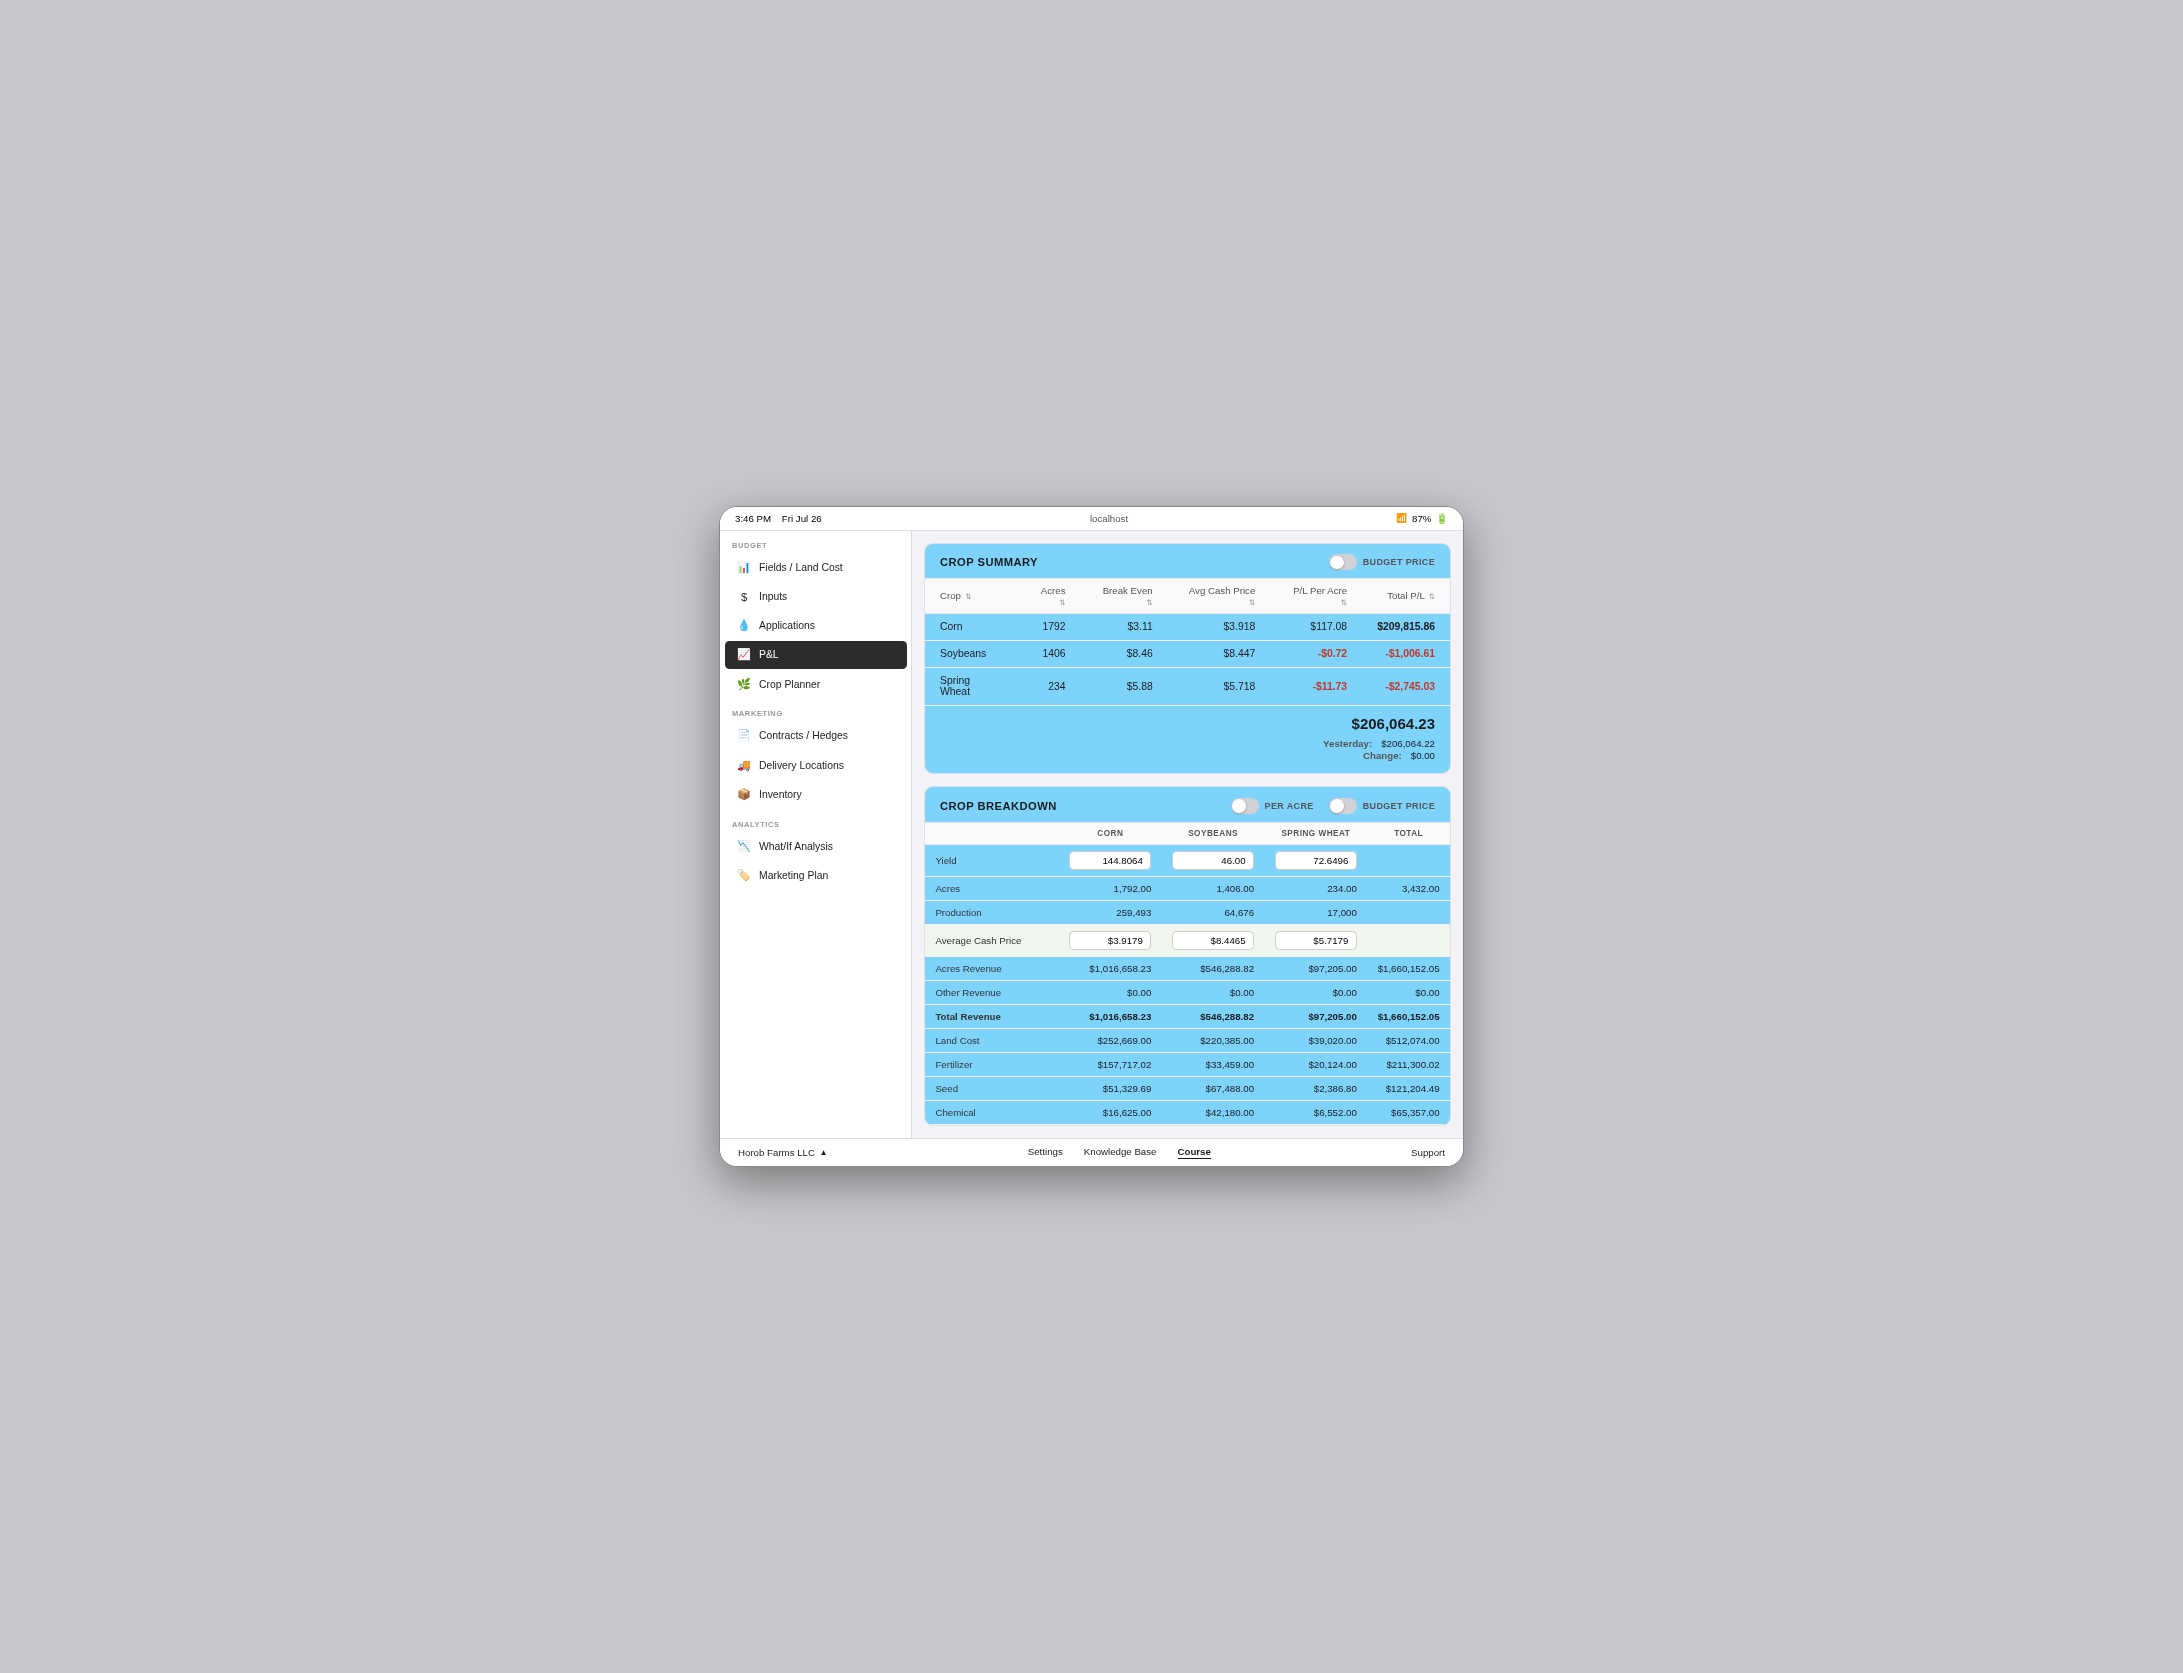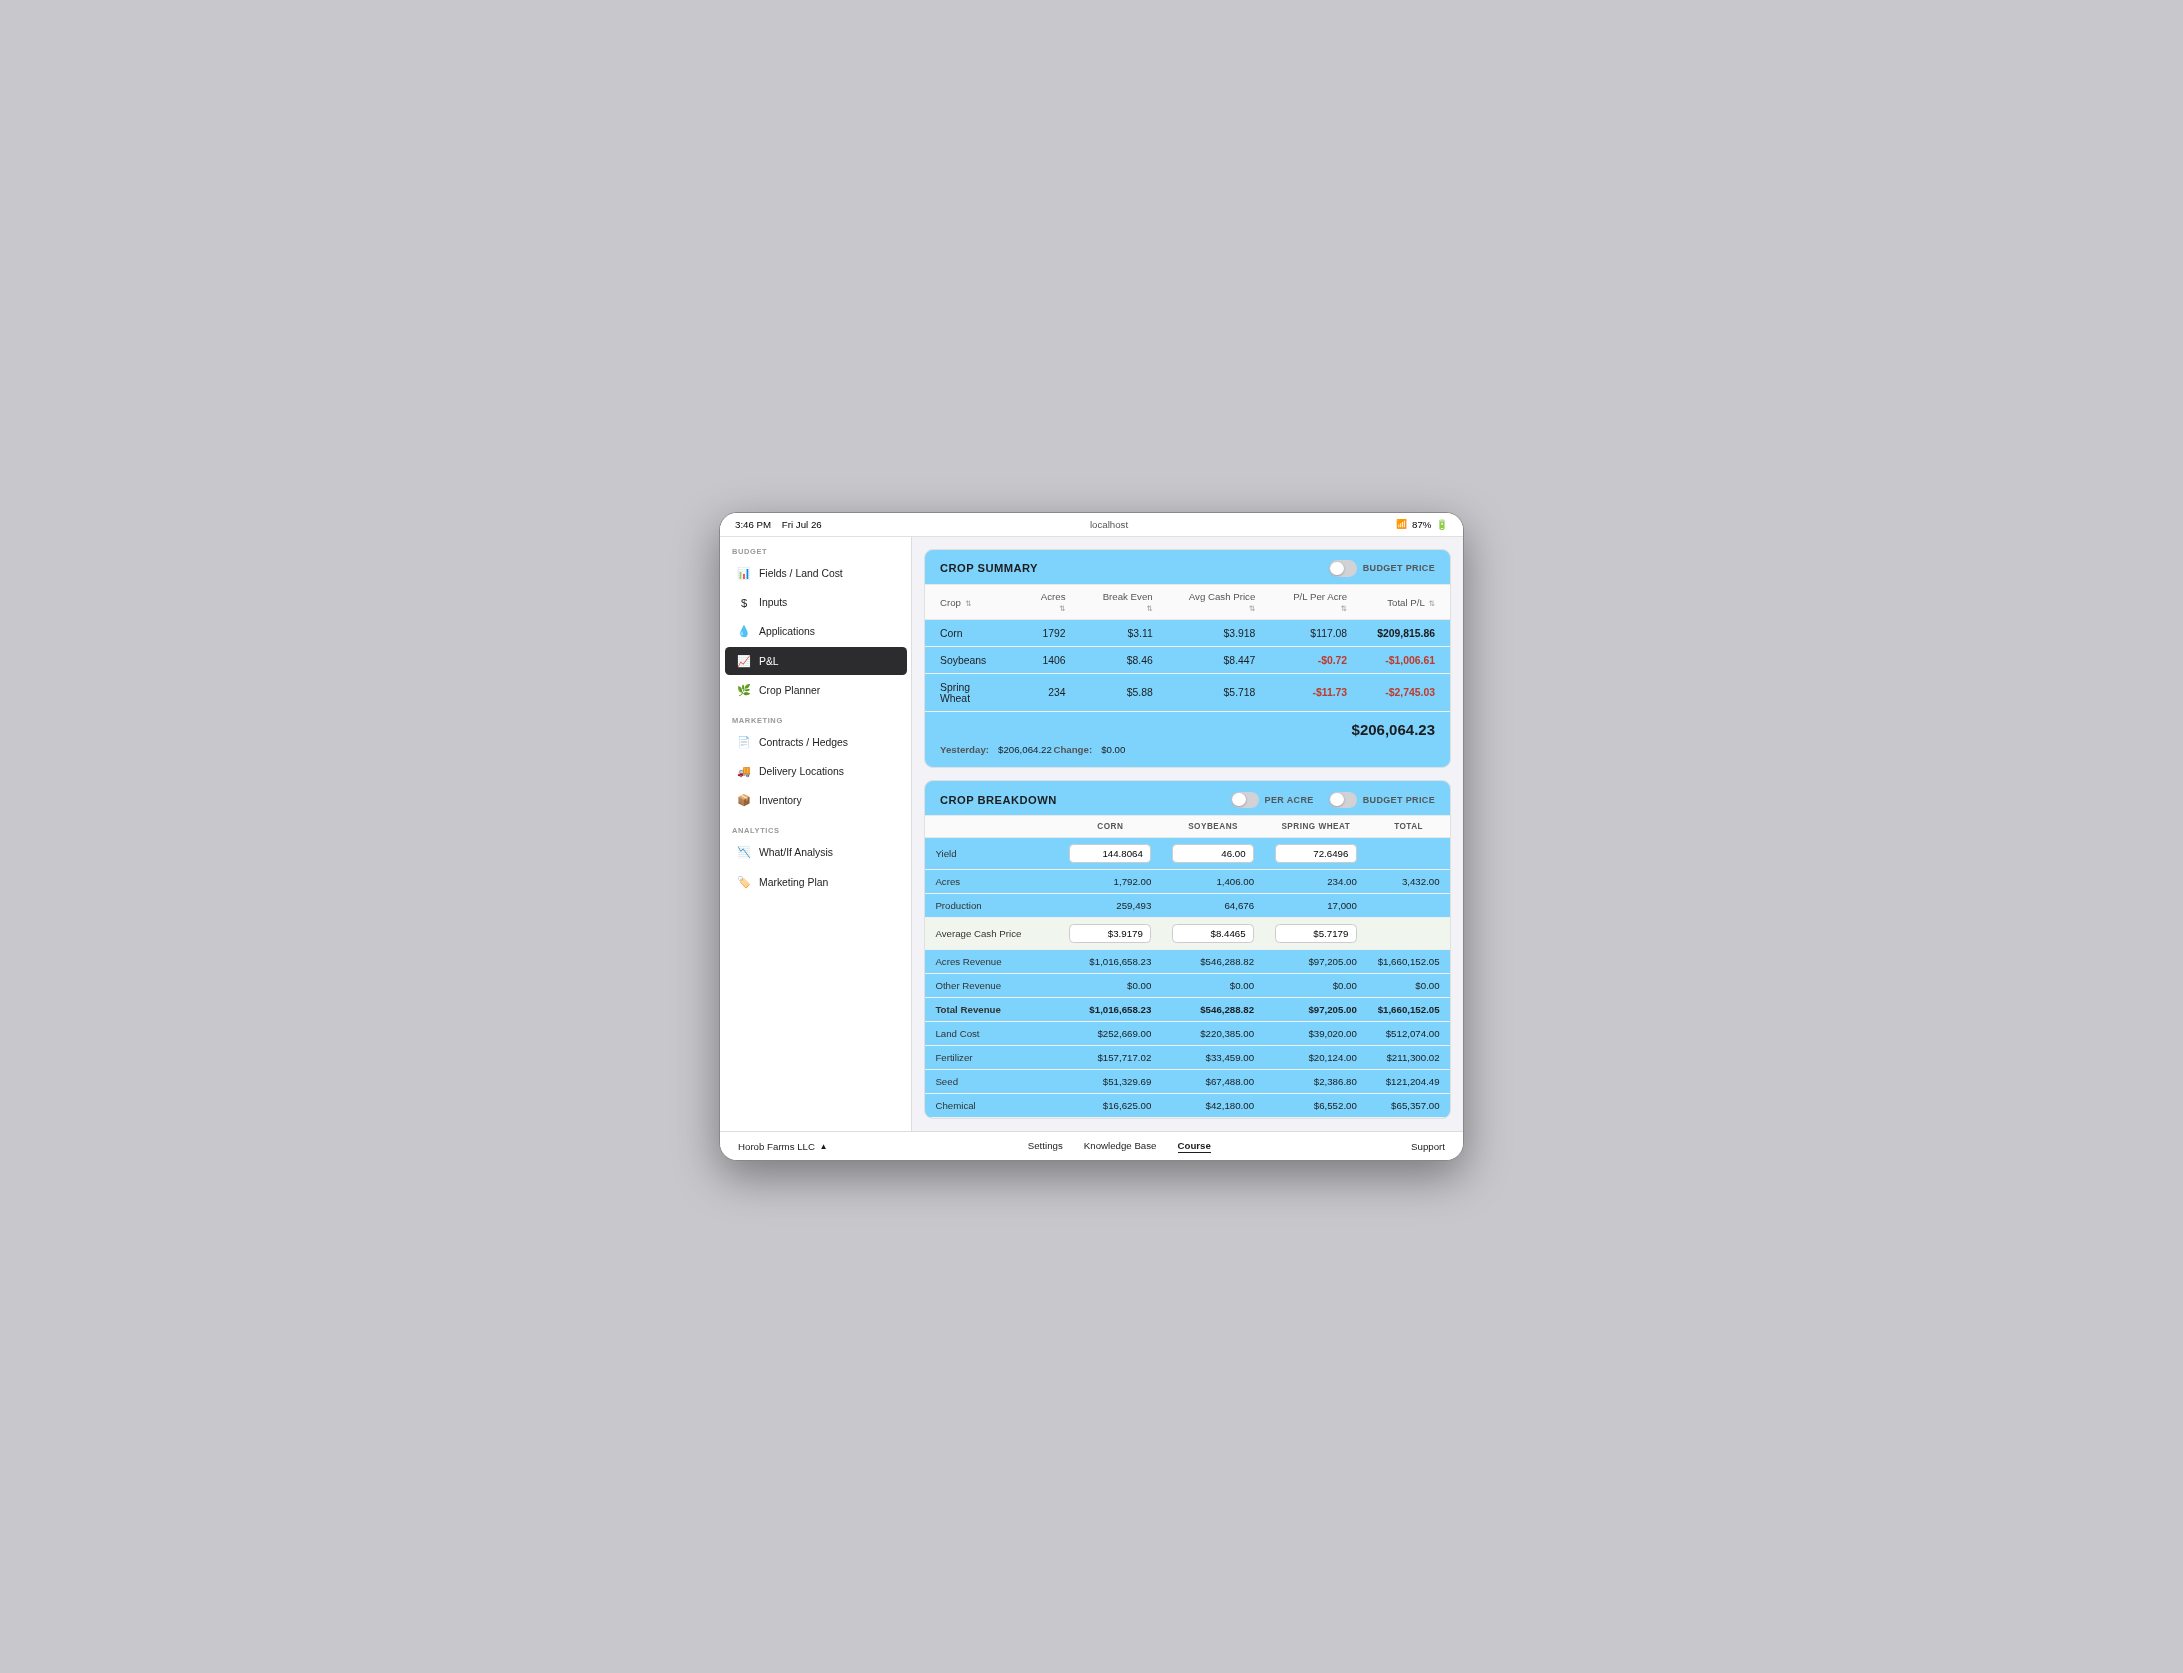--- a/index.html
+++ b/index.html
@@ -171,21 +171,21 @@
       display: flex;
       justify-content: flex-end;
       padding: 9px 15px 3px;
       font-size: 15px;
       font-weight: 700;
       color: #1c1c1e;
     }
     .summary-meta {
       padding: 3px 15px 12px;
       display: flex;
-      flex-direction: row;
+      flex-direction: column;
       align-items: flex-end;
       gap: 1.5px;
       font-size: 9.7px;
       color: #555;
     }
     .summary-meta .meta-row { display: flex; gap: 9px; }
     .summary-meta .meta-label { font-weight: 600; }
     .summary-meta .meta-value { color: #1c1c1e; }
 
     

